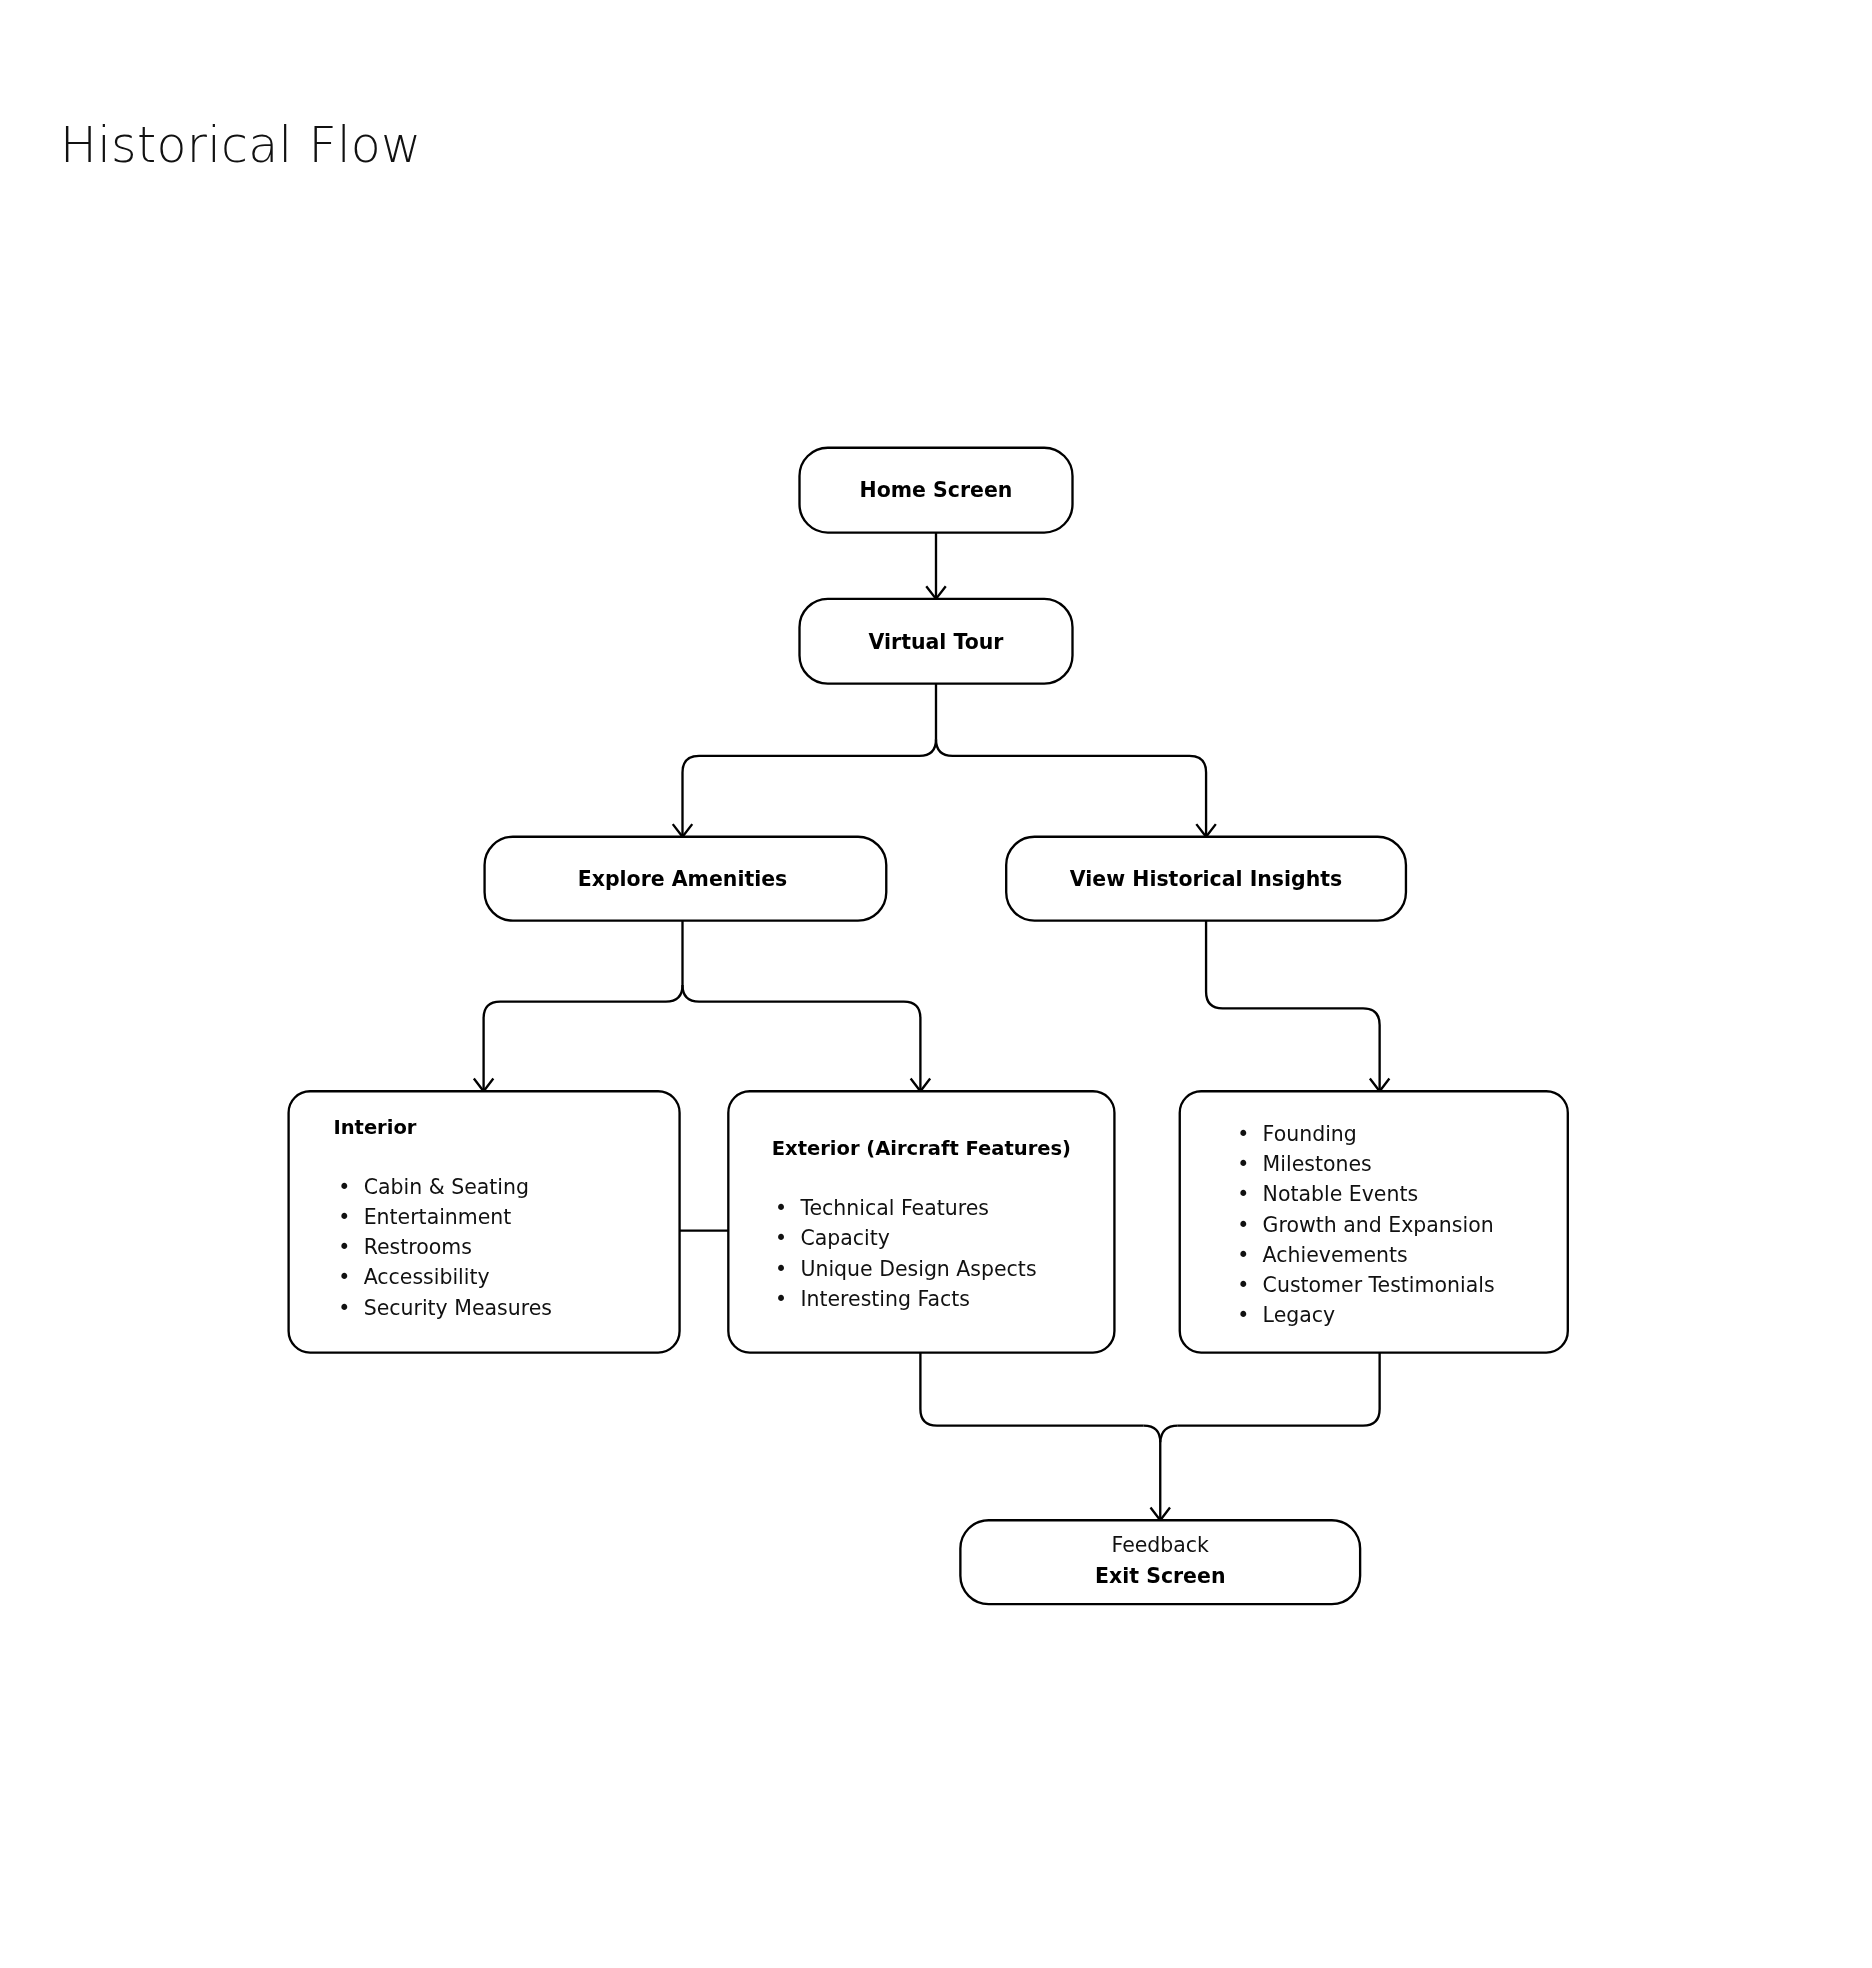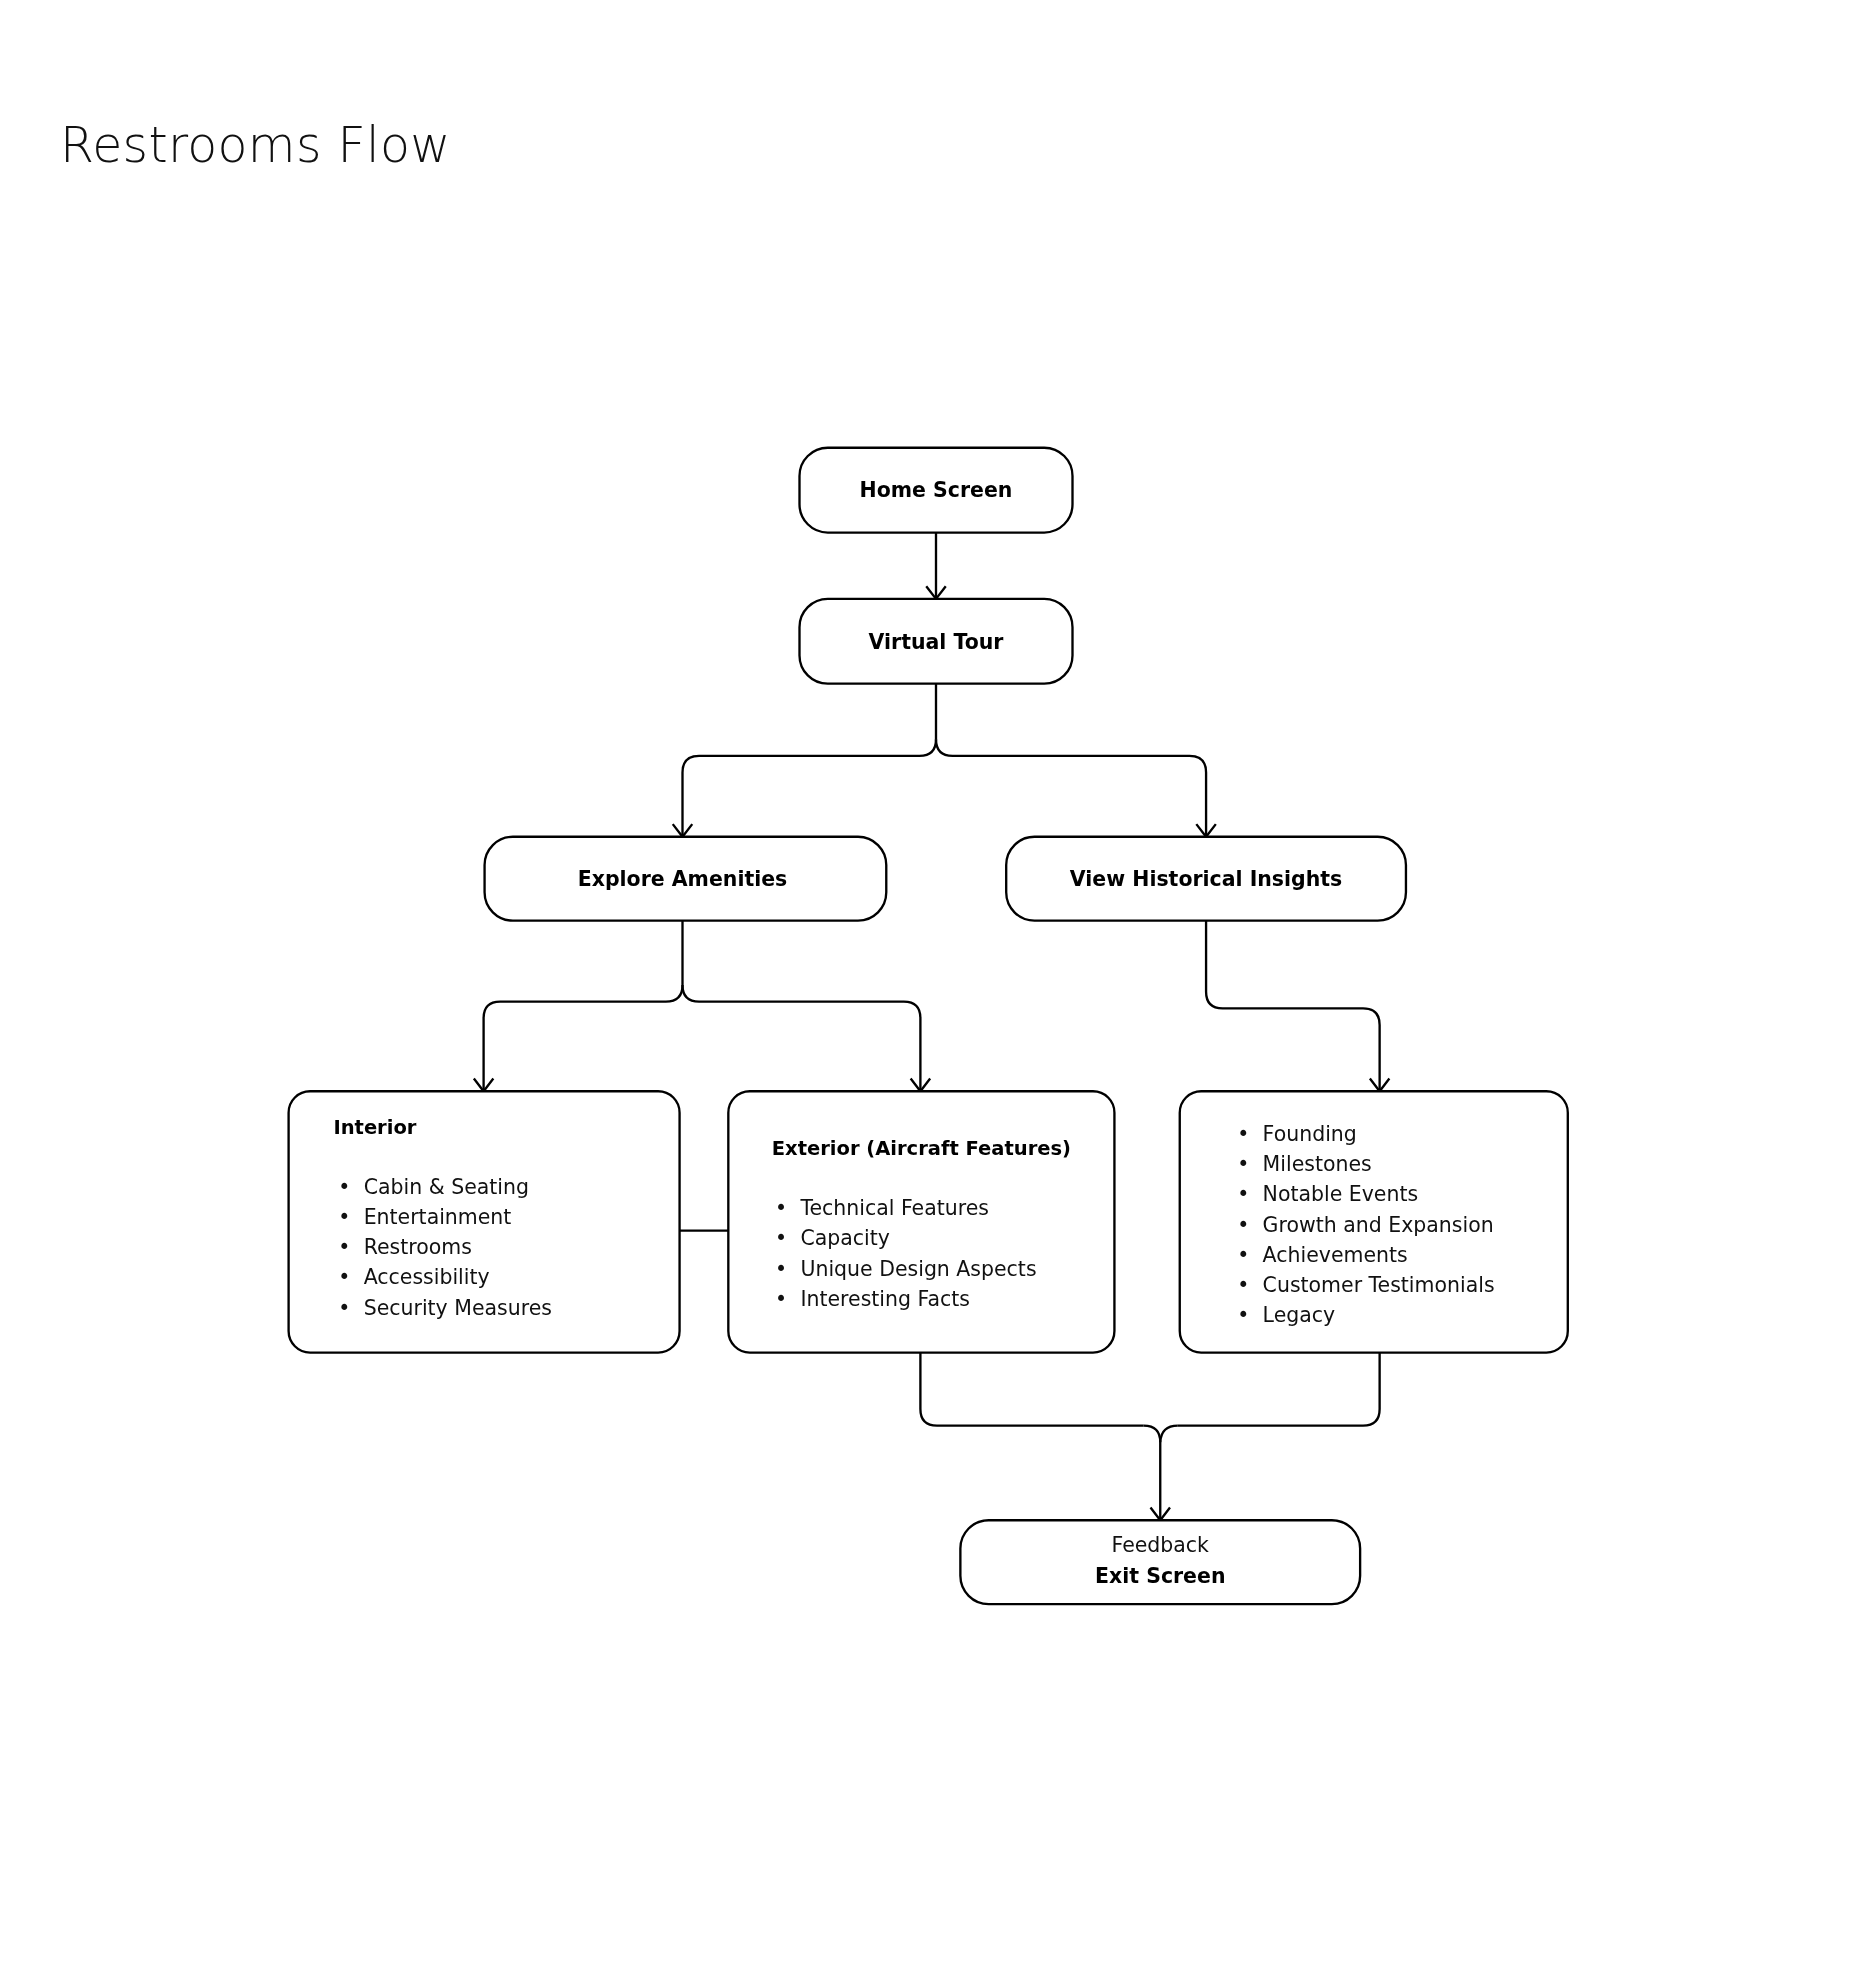--- a/index.html
+++ b/index.html
@@ -77,21 +77,21 @@
   }
   .bullet-dot {
     font-family: "DejaVu Sans", "Liberation Sans", sans-serif;
     font-size: 21px;
     fill: #111111;
   }
 </style>
 </head>
 <body>
 
-<div id="page-title">Restrooms Flow</div>
+<div id="page-title">Historical Flow</div>
 
 <svg id="flow-canvas" viewBox="0 0 1920 2018">
 
   <g>
 
     <path class="connector" d="M 960 545 L 960 613"></path>
     <path class="arrow-head" d="M 950 601 L 960 614 L 970 601"></path>
 
     <path class="connector" d="M 960 700 L 960 758"></path>
 

